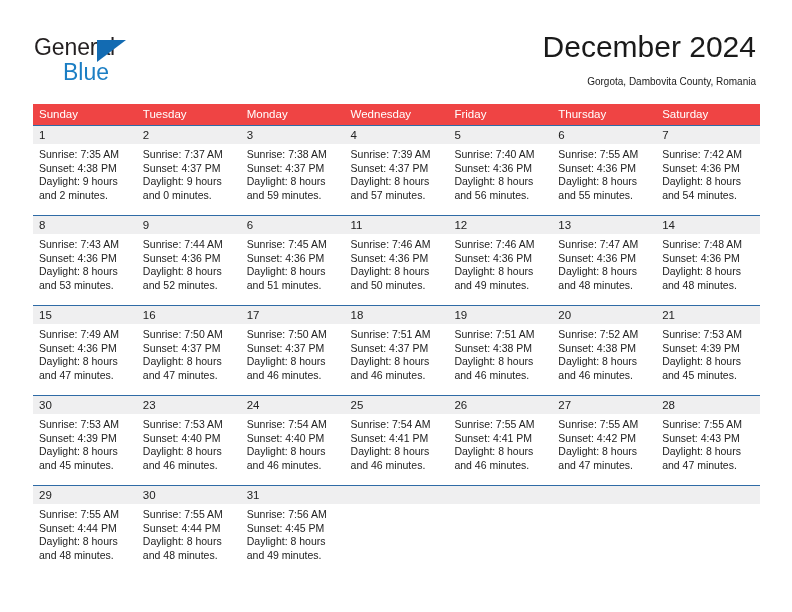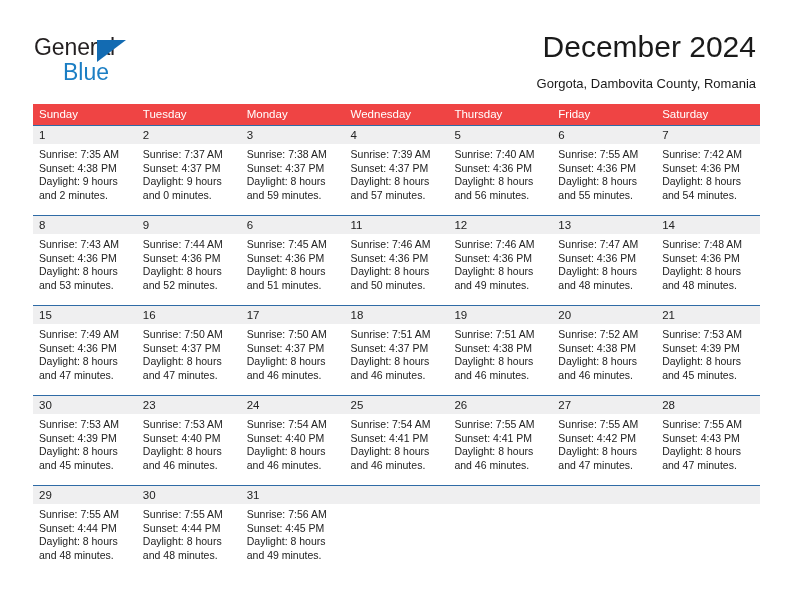--- a/index.html
+++ b/index.html
@@ -62,21 +62,21 @@
     top: 30px;
     font-size: 30px;
     color: #1a1a1a;
     text-align: left;
     white-space: nowrap;
   }
   .subtitle {
     position: absolute;
     right: 36px;
     top: 76px;
-    font-size: 13px;
+    font-size: 10px;
     color: #1a1a1a;
     white-space: nowrap;
   }
 
   
   .cal {
     position: absolute;
     left: 33px;
     top: 104px;
     width: 727px;
@@ -143,22 +143,22 @@
     <div class="title">December 2024</div>
     <div class="subtitle">Gorgota, Dambovita County, Romania</div>
   </div>
 
   <div class="cal">
     <div class="weekhead">
       <div class="wd">Sunday</div>
       <div class="wd">Tuesday</div>
       <div class="wd">Monday</div>
       <div class="wd">Wednesday</div>
+      <div class="wd">Friday</div>
       <div class="wd">Thursday</div>
-      <div class="wd">Friday</div>
       <div class="wd">Saturday</div>
     </div>
 
     <div class="week">
       <div class="cell">
         <span class="num">1</span>
         <div class="info">
           <div>Sunrise: 7:35 AM</div>
           <div>Sunset: 4:38 PM</div>
           <div>Daylight: 9 hours</div>

